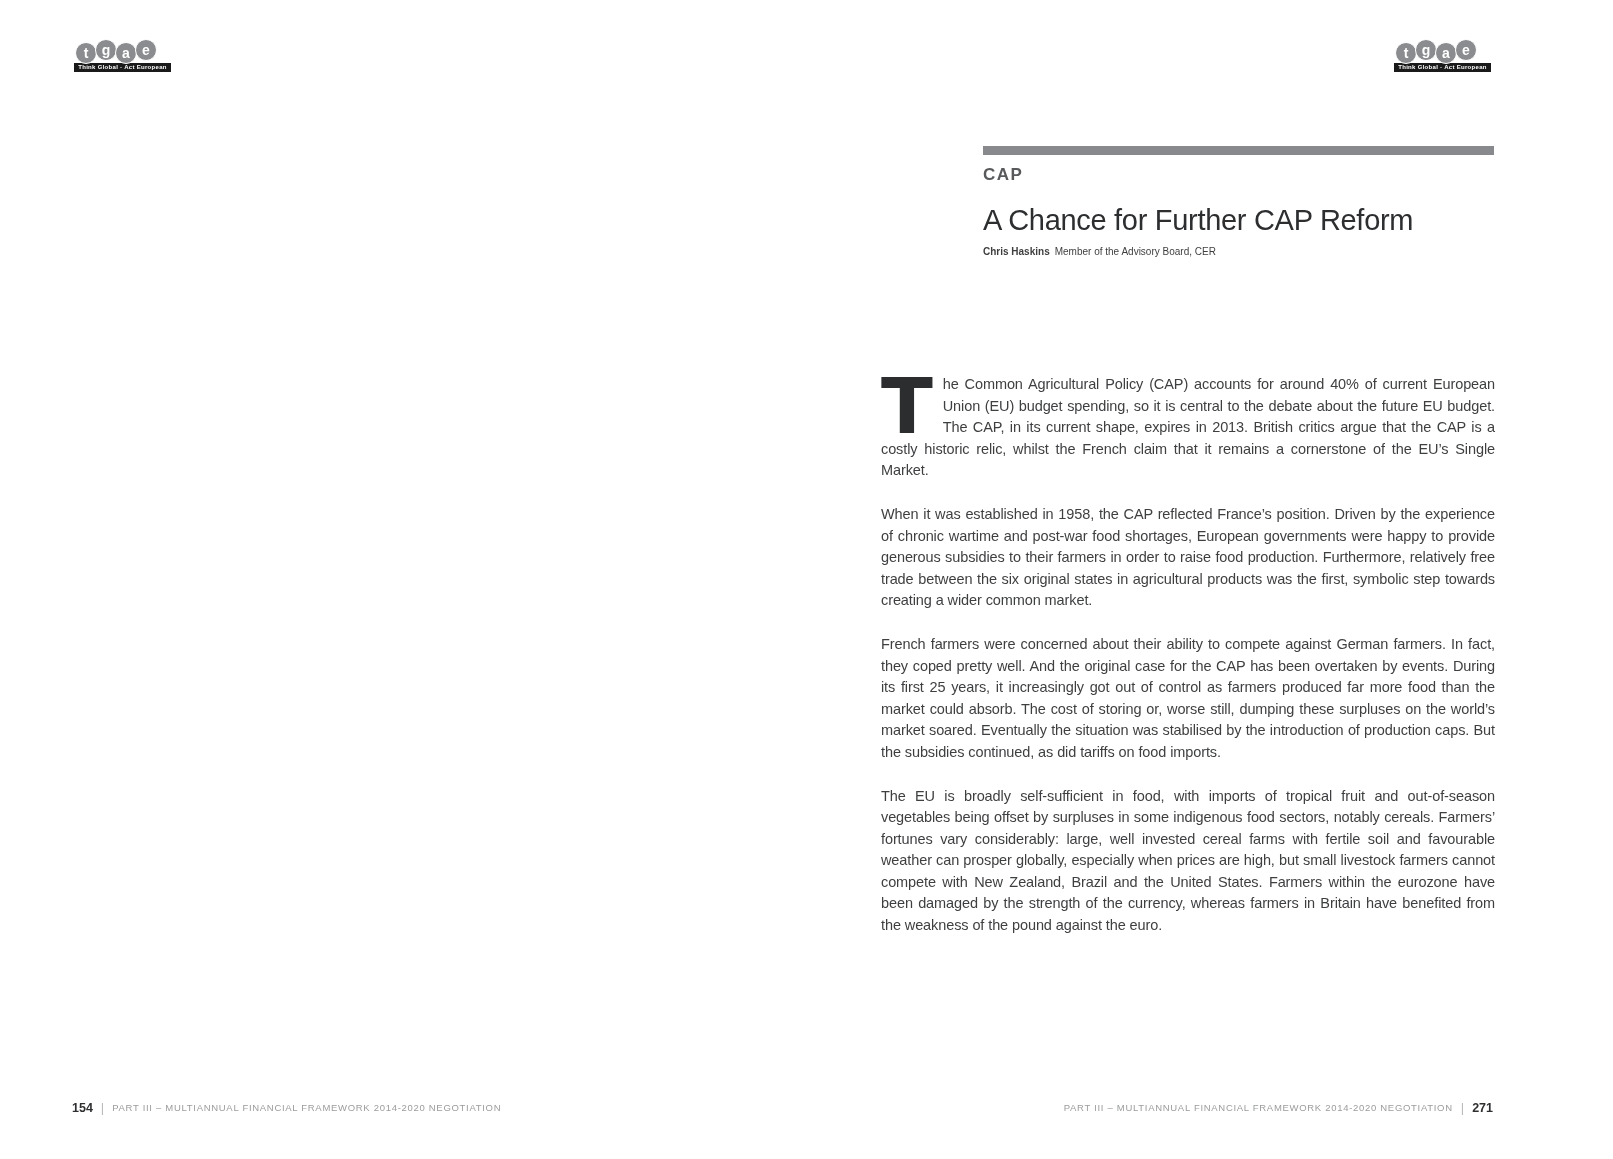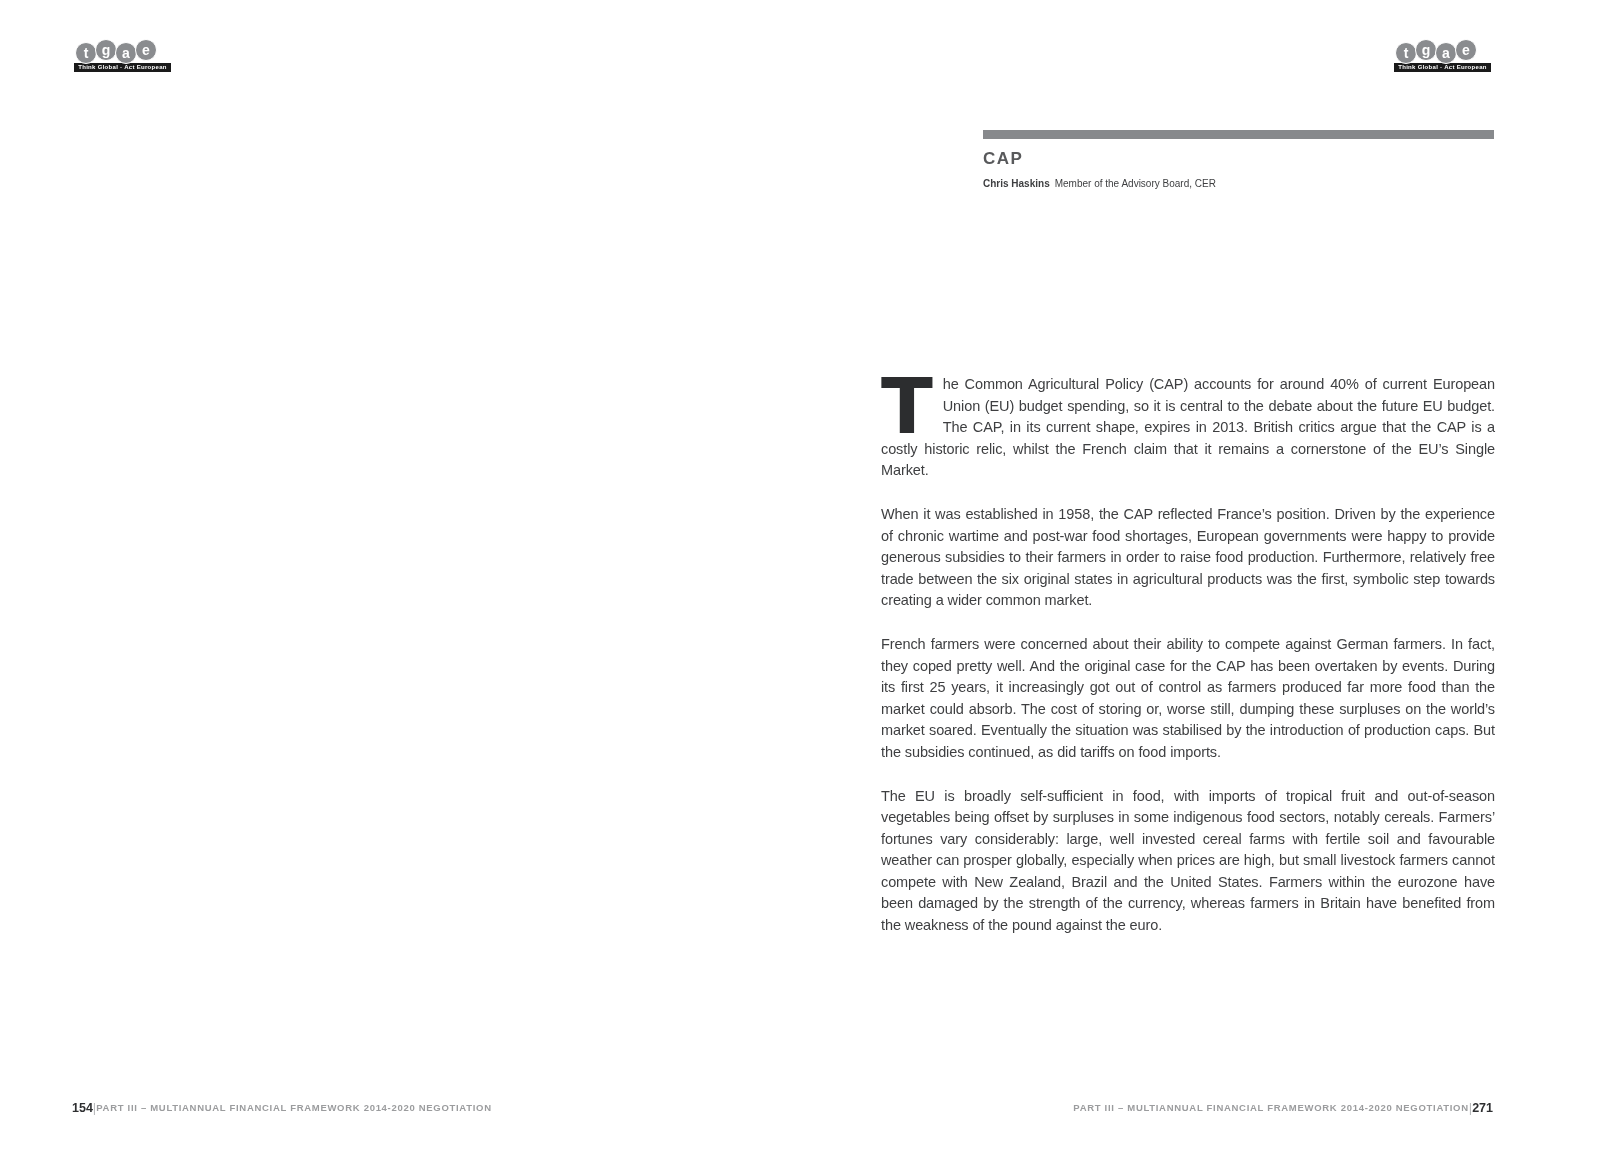--- a/index.html
+++ b/index.html
@@ -28,21 +28,21 @@
   .logo-circle:nth-child(2), .logo-circle:nth-child(4) { top: -3px; }
   .logo-bar {
     margin-top: -1px; width: 97px; height: 9px;
     background: #1a1a1a; color: #ffffff;
     font-size: 6px; font-weight: bold; letter-spacing: 0.3px;
     text-align: center; line-height: 9px;
     white-space: nowrap; overflow: hidden;
   }
 
   
-  .article-header { position: absolute; left: 983px; top: 130px; width: 511px; }
+  .article-header { position: absolute; left: 983px; top: 146px; width: 511px; }
   .header-rule { height: 9px; background: #87898c; }
   .kicker {
     margin-top: 10px; font-size: 17px; font-weight: bold;
     letter-spacing: 1.5px; color: #58595b;
   }
   .article-title {
     margin-top: 19px; font-size: 29px; font-weight: normal;
     color: #2d2e30; letter-spacing: -0.3px; white-space: nowrap;
   }
   .byline { margin-top: 9px; font-size: 10px; color: #3e3f41; }
@@ -62,31 +62,30 @@
   }
   .section-heading {
     font-size: 19px; font-weight: bold; color: #232426;
     letter-spacing: -0.2px; text-align: left;
     margin: 43px 0 25px 0;
   }
 
   
   .footer {
     position: absolute; top: 1100px;
-    display: flex; align-items: center; 
+    display: flex; align-items: center; gap: 8px;
     white-space: nowrap;
   }
   .footer-left { left: 72px; }
   .footer-right { right: 120px; }
   .page-number { font-size: 12.5px; font-weight: bold; color: #2e2f31; }
   .footer-divider { color: #b9babc; font-size: 13px; font-weight: 300; }
   .footer-text {
     font-size: 9.5px; letter-spacing: 0.7px; color: #9b9c9e;
     text-transform: uppercase;
-    font-weight: bold;
   }
 </style>
 </head>
 <body>
 
 <div class="spread">
 
   <div class="logo logo-left">
     <div class="logo-circles">
       <span class="logo-circle">t</span>
@@ -103,20 +102,21 @@
       <span class="logo-circle">g</span>
       <span class="logo-circle">a</span>
       <span class="logo-circle">e</span>
     </div>
     <div class="logo-bar">Think Global - Act European</div>
   </div>
 
   <div class="article-header">
     <div class="header-rule"></div>
     <div class="kicker">CAP</div>
+    <h1 class="article-title">A Chance for Further CAP Reform</h1>
     <div class="byline">
       <span class="byline-name">Chris Haskins</span><span>Member of the Advisory Board, CER</span>
     </div>
   </div>
 
   <div class="article-body">
     <p><span class="dropcap">T</span><span>he Common Agricultural Policy (CAP) accounts for around 40% of current European Union (EU) budget spending, so it is central to the debate about the future EU budget. The CAP, in its current shape, expires in 2013. British critics argue that the CAP is a costly historic relic, whilst the French claim that it remains a cornerstone of the EU’s Single Market.</span></p>
     <p>When it was established in 1958, the CAP reflected France’s position. Driven by the experience of chronic wartime and post-war food shortages, European governments were happy to provide generous subsidies to their farmers in order to raise food production. Furthermore, relatively free trade between the six original states in agricultural products was the first, symbolic step towards creating a wider common market.</p>
     <p>French farmers were concerned about their ability to compete against German farmers. In fact, they coped pretty well. And the original case for the CAP has been overtaken by events. During its first 25 years, it increasingly got out of control as farmers produced far more food than the market could absorb. The cost of storing or, worse still, dumping these surpluses on the world’s market soared. Eventually the situation was stabilised by the introduction of production caps. But the subsidies continued, as did tariffs on food imports.</p>
     <p>The EU is broadly self-sufficient in food, with imports of tropical fruit and out-of-season vegetables being offset by surpluses in some indigenous food sectors, notably cereals. Farmers’ fortunes vary considerably: large, well invested cereal farms with fertile soil and favourable weather can prosper globally, especially when prices are high, but small livestock farmers cannot compete with New Zealand, Brazil and the United States. Farmers within the eurozone have been damaged by the strength of the currency, whereas farmers in Britain have benefited from the weakness of the pound against the euro.</p>

